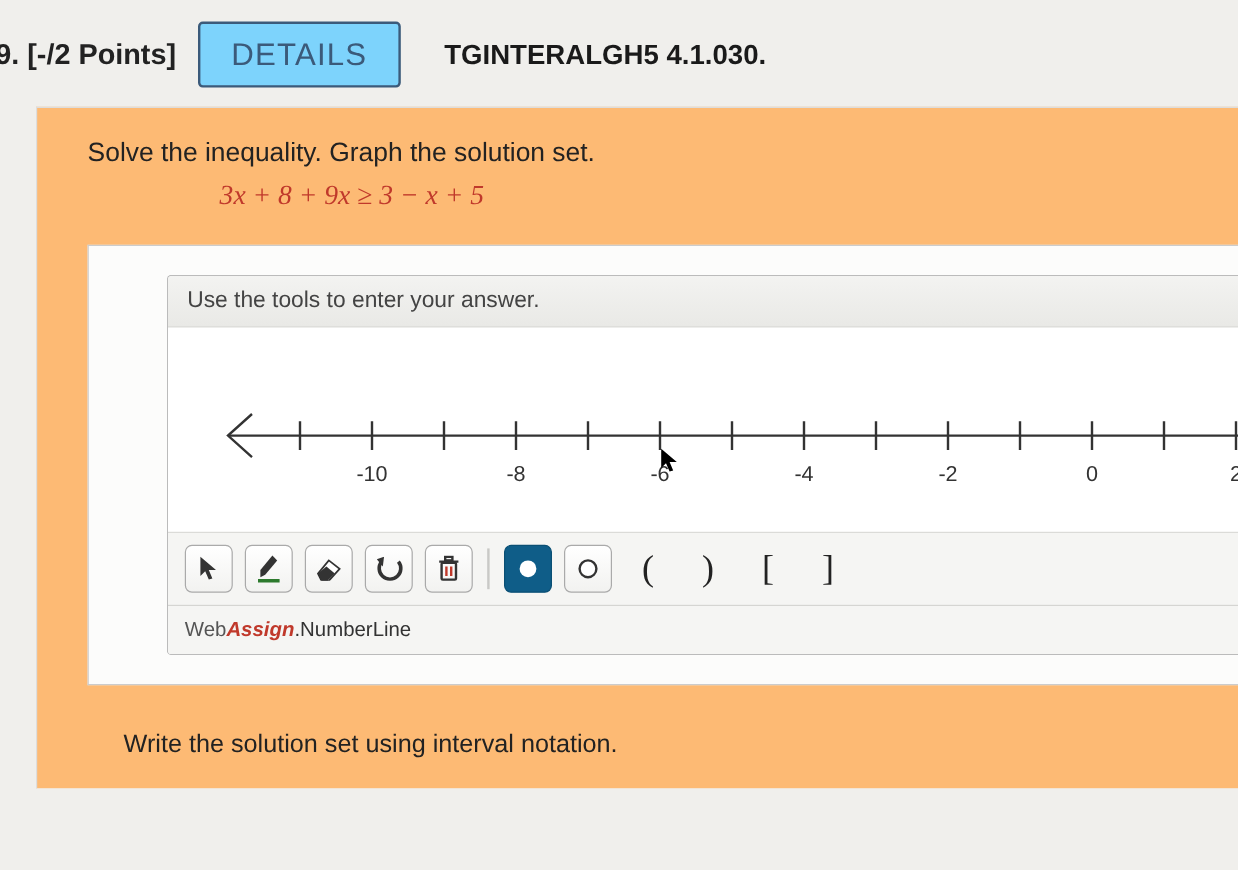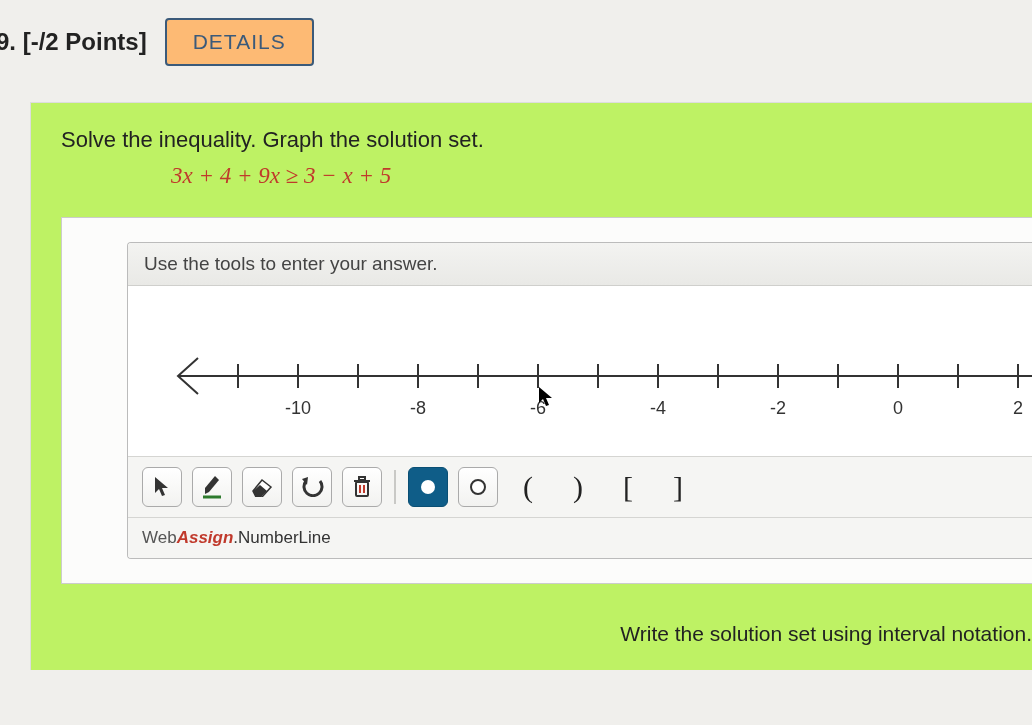--- a/index.html
+++ b/index.html
@@ -6,54 +6,54 @@
   body {
     margin: 0;
     font-family: Arial, Helvetica, sans-serif;
     background: #f0efec;
     color: #333;
     width: 1032px;
   }
   .header {
     display: flex;
     align-items: center;
-    padding: 18px 12px 36px 0;
+    padding: 18px 12px 16px 0;
     gap: 18px;
   }
   .qnum {
     font-weight: bold;
     font-size: 24px;
     color: #222;
     margin-left: -4px;
     white-space: nowrap;
   }
   .hbtn {
     border: 2px solid #3b5a7a;
     color: #3b5a7a;
-    background: #fdba74;
+    background: #7dd3fc;
     padding: 10px 26px;
-    font-size: 21px;
+    font-size: 26px;
     letter-spacing: 1px;
     border-radius: 4px;
     font-weight: 500;
     cursor: pointer;
   }
   .refcode {
     font-weight: bold;
     font-size: 23px;
     color: #1a1a1a;
     margin-left: 18px;
     white-space: nowrap;
   }
   .qbody {
-    background: #bef264;
+    background: #fdba74;
     border-top: 1px solid #ddd;
     border-left: 1px solid #ddd;
     margin-left: 30px;
-    padding: 24px 0 24px 30px;
+    padding: 24px 0 24px 42px;
   }
   .instr {
     font-size: 22px;
     color: #222;
     margin: 0 0 10px 0;
   }
   .ineq {
     font-family: Georgia, 'Times New Roman', serif;
     font-size: 23px;
     color: #c0392b;
@@ -146,41 +146,41 @@
     font-size: 17px;
     color: #333;
   }
   .branding .web { color: #555; }
   .branding .assign { color: #c0392b; font-weight: bold; font-style: italic; }
   .branding .nl { color: #333; }
   .interval-pr {
     font-size: 21px;
     color: #222;
     margin: 38px 0 0 30px;
-    text-align: right;
   }
   .open-circle {
     width: 16px; height: 16px; border: 2px solid #333; border-radius: 50%; background: #fff;
   }
 </style>
 </head>
 <body>
 
 <div class="header">
   <span class="qnum">
     <span>9.</span>
     <span>[-/2 Points]</span>
   </span>
   <button class="hbtn">DETAILS</button>
+  <span class="refcode">TGINTERALGH5 4.1.030.</span>
 </div>
 
 <div class="qbody">
   <p class="instr">Solve the inequality. Graph the solution set.</p>
   <p class="ineq">
-    <span>3x + 4 + 9x</span>
+    <span>3x + 8 + 9x</span>
     <span class="num">≥</span>
     <span>3 − x + 5</span>
   </p>
 
   <div class="outer-panel">
     <div class="tool-panel">
       <div class="tool-header">Use the tools to enter your answer.</div>
 
       <div class="nl-area">
         <svg class="numline" width="1000" height="170">

